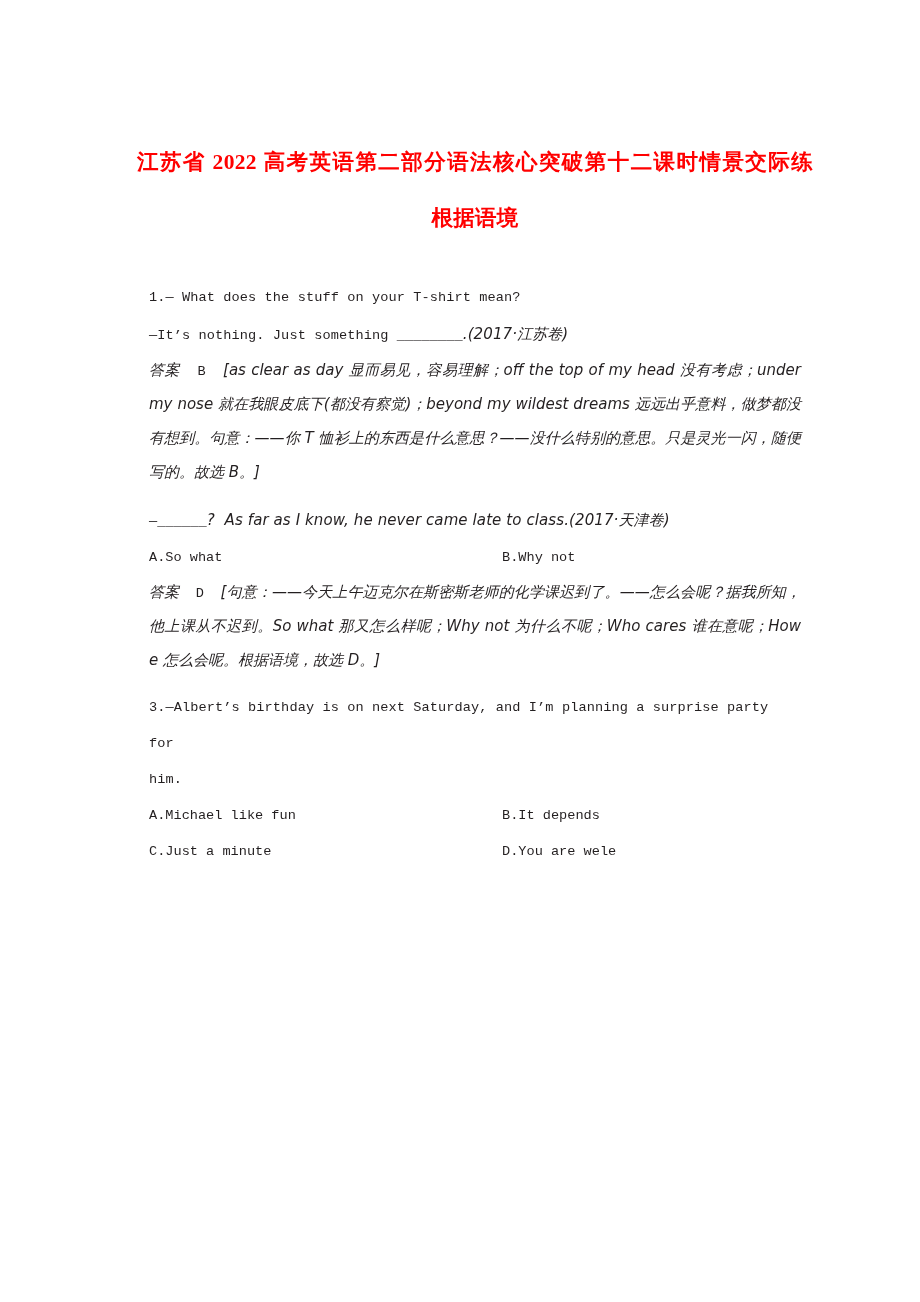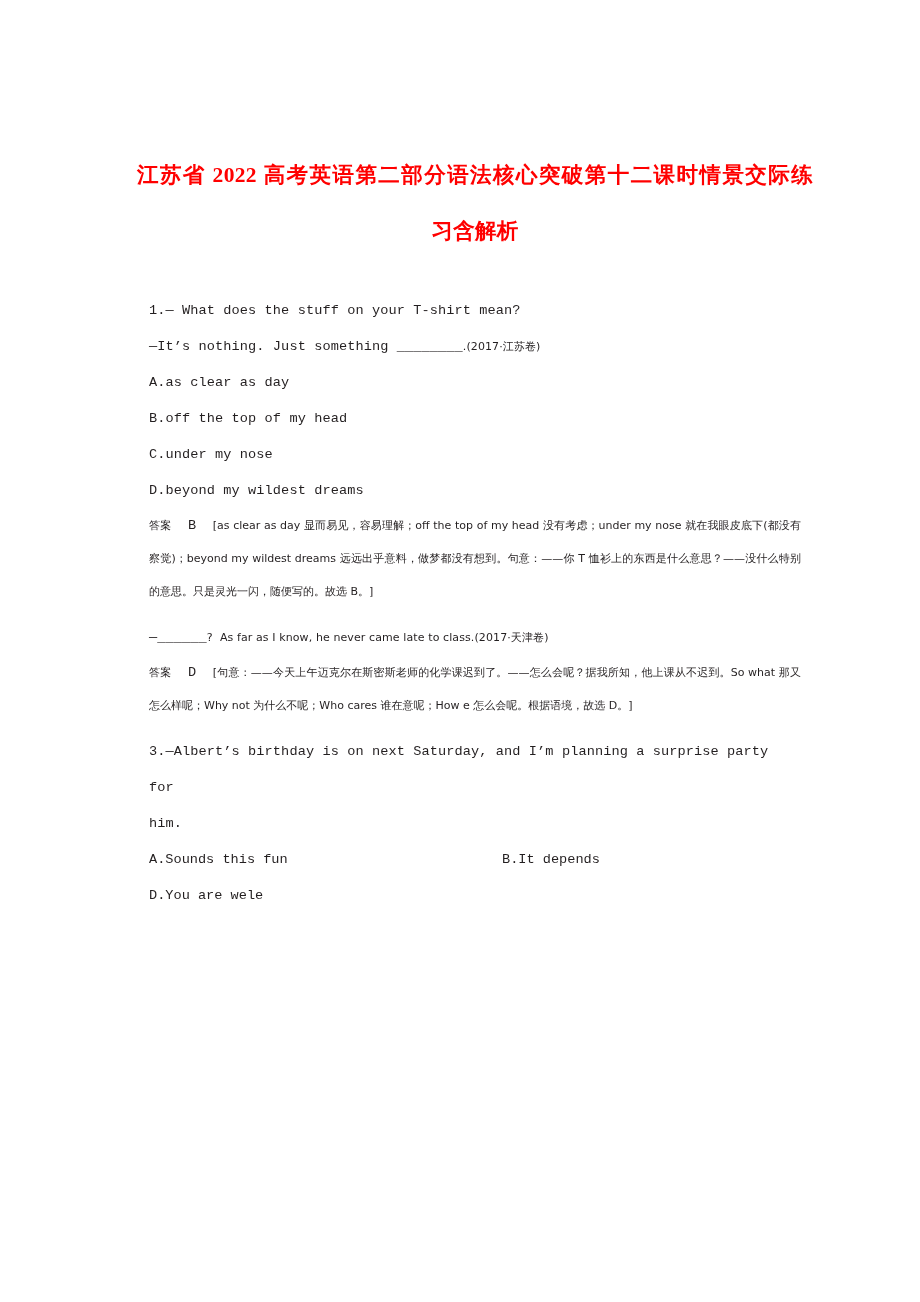--- a/index.html
+++ b/index.html
@@ -19,21 +19,21 @@
     position: absolute;
     left: 0;
     top: 0;
     width: 920px;
     height: 1302px;
     overflow: hidden;
   }
   .content {
     position: absolute;
     left: 137px;
-    top: 147px;
+    top: 134px;
     width: 676px;
   }
 
   
   .doc-title {
     color: #ff0000;
     font-family: "Liberation Serif", "DejaVu Serif", serif;
     font-weight: bold;
     font-size: 21.5px;
     line-height: 56px;
@@ -88,70 +88,70 @@
     text-align: justify;
     text-justify: inter-ideograph;
     word-break: break-word;
     margin: 0;
   }
   .explain .han,
   .stem .han,
   .line .han,
   .opt-row .han {
     font-family: "DejaVu Sans", "Liberation Sans", sans-serif;
-    font-size: 11px;
+    font-size: 15px;
+    font-style: italic;
   }
   .blank {
     text-decoration-color: #231f20;
   }
 </style>
 </head>
 <body>
 
 <div class="page">
   <div class="content">
 
     <h1 class="doc-title" style="color: rgb(255, 0, 0);">
       <span class="tline first">江苏省 2022 高考英语第二部分语法核心突破第十二课时情景交际练</span>
-      <span class="tline">习含解析</span>
+      <span class="tline">根据语境</span>
     </h1>
 
     <div class="qblock">
       <p class="line stem">1.— What does the stuff on your T-shirt mean?</p>
       <p class="line stem"><span>—It’s nothing. Just something </span><span class="blank">________</span><span class="han">.(2017·江苏卷)</span></p>
 
-      <div class="opts-single">
-        <p class="line">A.as clear as day</p>
-        <p class="line">B.off the top of my head</p>
-        <p class="line">C.under my nose</p>
-        <p class="line">D.beyond my wildest dreams</p>
-      </div>
 
       <p class="explain"><span class="han">答案</span><span>&nbsp;&nbsp;</span><span>B</span><span>&nbsp;&nbsp;</span><span class="han">[as clear as day 显而易见，容易理解；off the top of my head 没有考虑；under my nose 就在我眼皮底下(都没有察觉)；beyond my wildest dreams 远远出乎意料，做梦都没有想到。句意：——你 T 恤衫上的东西是什么意思？——没什么特别的意思。只是灵光一闪，随便写的。故选 B。]</span></p>
     </div>
 
     <div class="qblock">
       <p class="line stem"><span>—</span><span class="blank">______</span><span class="han">?  As far as I know, he never came late to class.(2017·天津卷)</span></p>
 
       <div class="opts-two">
+        <div class="opt-row">
+          <span class="col-a">A.So what</span>
+          <span class="col-b">B.Why not</span>
+        </div>
       </div>
 
       <p class="explain"><span class="han">答案</span><span>&nbsp;&nbsp;</span><span>D</span><span>&nbsp;&nbsp;</span><span class="han">[句意：——今天上午迈克尔在斯密斯老师的化学课迟到了。——怎么会呢？据我所知，他上课从不迟到。So what 那又怎么样呢；Why not 为什么不呢；Who cares 谁在意呢；How e 怎么会呢。根据语境，故选 D。]</span></p>
     </div>
 
     <div class="qblock">
       <p class="line stem">3.—Albert’s birthday is on next Saturday, and I’m planning a surprise party for</p>
       <p class="line stem">him.</p>
 
       <div class="opts-two">
         <div class="opt-row">
-          <span class="col-a">A.Sounds this fun</span>
+          <span class="col-a">A.Michael like fun</span>
           <span class="col-b">B.It depends</span>
         </div>
         <div class="opt-row">
+          <span class="col-a">C.Just a minute</span>
           <span class="col-b">D.You are wele</span>
         </div>
       </div>
 
     </div>
 
   </div>
 </div>
 
 </body></html>

